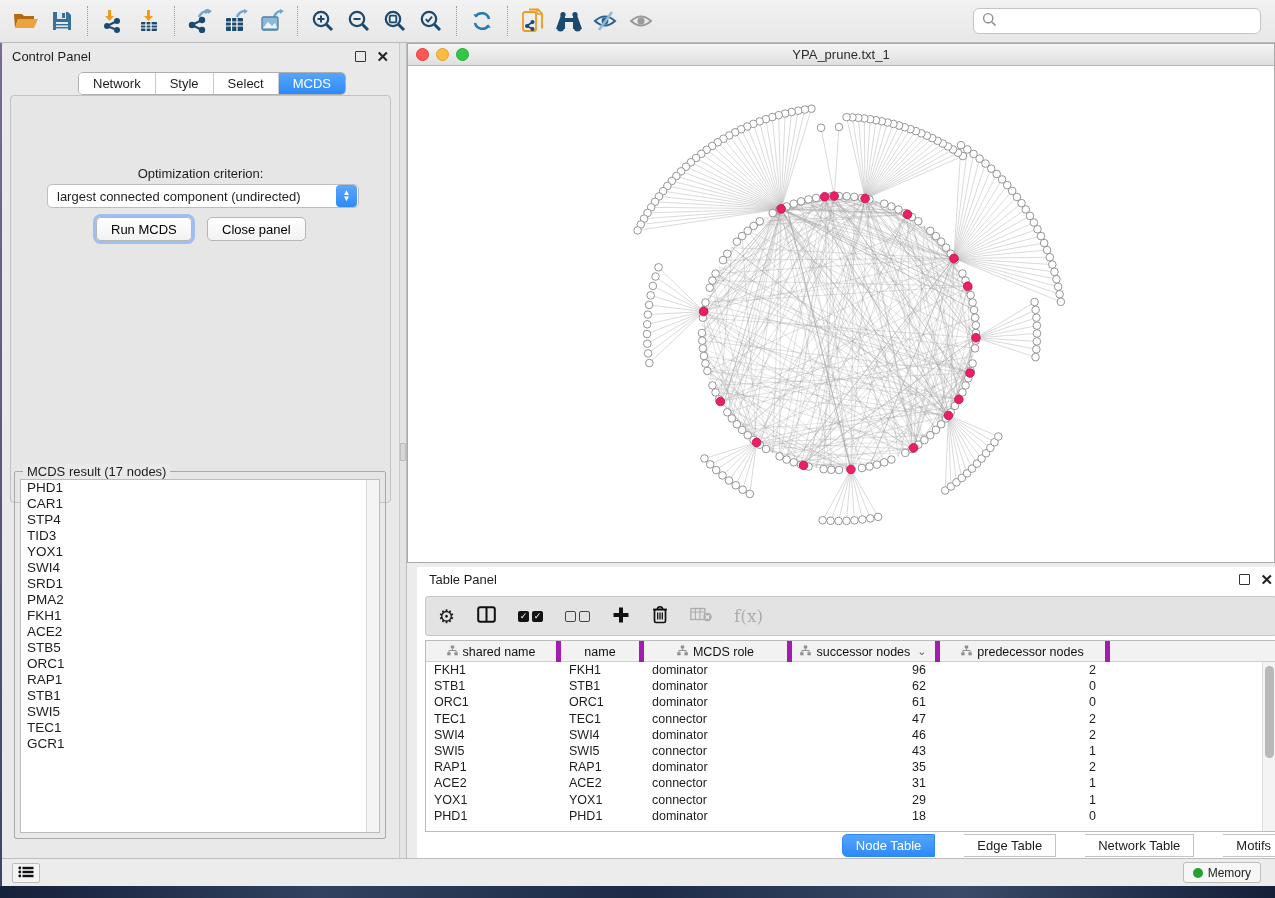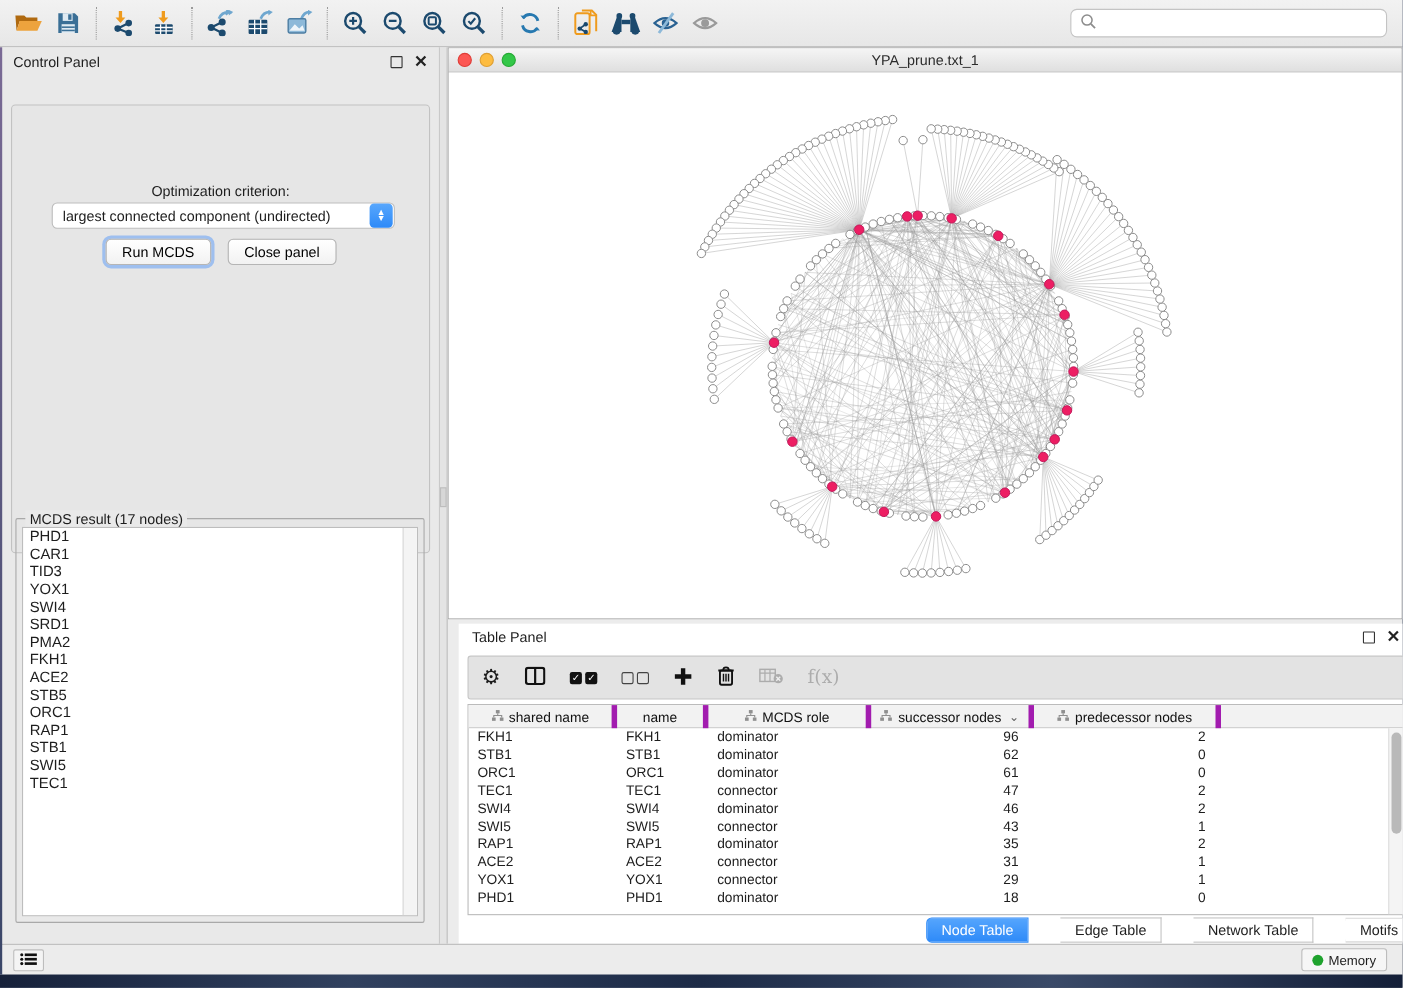--- a/index.html
+++ b/index.html
@@ -307,51 +307,59 @@
       <input type="text" placeholder="" style="">
     </div>
   </div>
 
   <div id="control-panel">
     <div id="cp-titlebar">
       <span class="panel-title">Control Panel</span>
       <span class="win-float"></span>
       <span class="win-close">✕</span>
     </div>
+    <div id="cp-tabs">
+      <div class="cp-tab">Network</div>
+      <div class="cp-tab">Style</div>
+      <div class="cp-tab">Select</div>
+      <div class="cp-tab active">MCDS</div>
+    </div>
     <div id="cp-box">
       <div id="opt-label">Optimization criterion:</div>
       <div id="criterion">
         <span class="val">largest connected component (undirected)</span>
         <span class="stepper">
             <span>▲</span>
             <span>▼</span>
           </span>
       </div>
       <button class="btn" id="run-btn">Run MCDS</button>
       <button class="btn" id="closep-btn">Close panel</button>
     </div>
     <div id="mcds-group">
       <span id="mcds-group-title">MCDS result (17 nodes)</span>
       <div id="mcds-list">
         <div id="mcds-items">
             <div class="mcds-item">PHD1</div>
             <div class="mcds-item">CAR1</div>
+            <div class="mcds-item">STP4</div>
             <div class="mcds-item">TID3</div>
             <div class="mcds-item">YOX1</div>
             <div class="mcds-item">SWI4</div>
             <div class="mcds-item">SRD1</div>
             <div class="mcds-item">PMA2</div>
             <div class="mcds-item">FKH1</div>
             <div class="mcds-item">ACE2</div>
             <div class="mcds-item">STB5</div>
             <div class="mcds-item">ORC1</div>
             <div class="mcds-item">RAP1</div>
             <div class="mcds-item">STB1</div>
             <div class="mcds-item">SWI5</div>
             <div class="mcds-item">TEC1</div>
+            <div class="mcds-item">GCR1</div>
           </div>
         <div id="mcds-scroll"></div>
       </div>
     </div>
   </div>
 
   <div id="v-split">
     <div id="v-split-handle"></div>
   </div>
 

